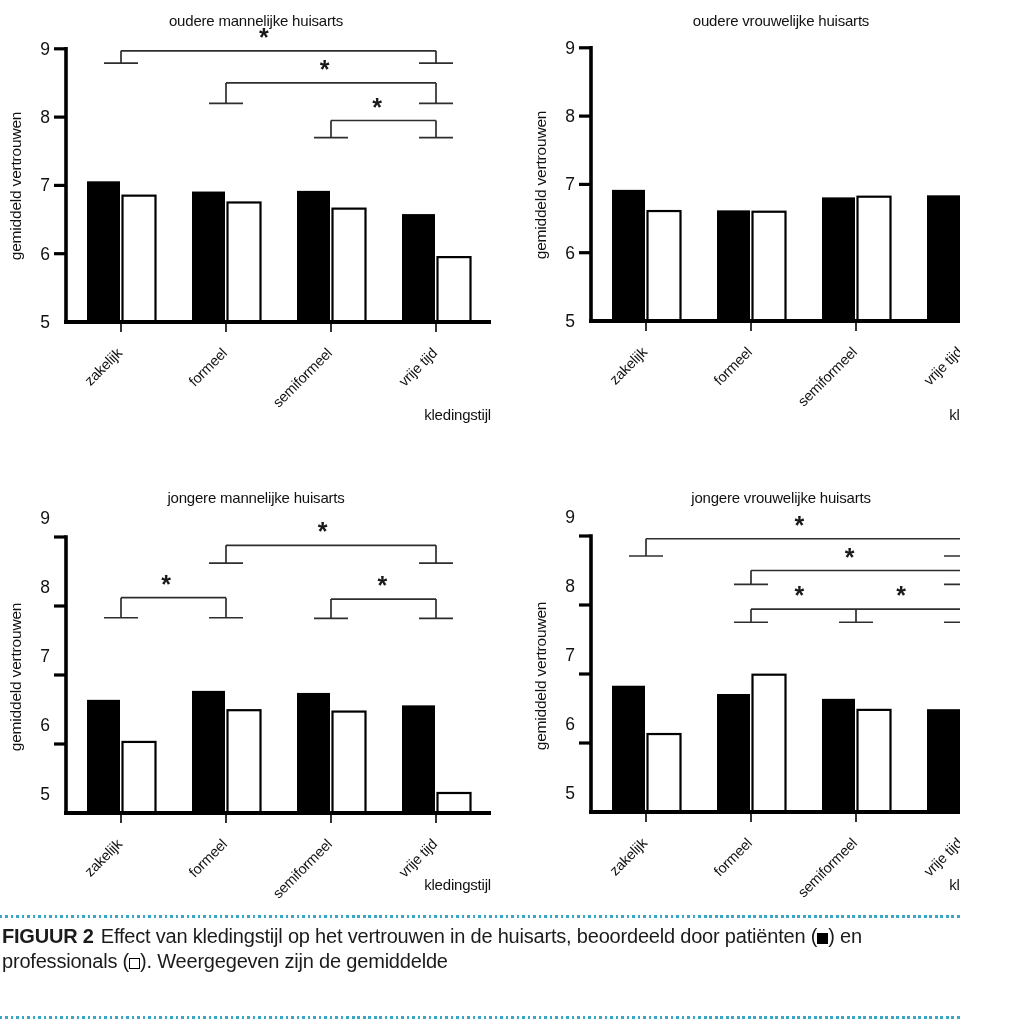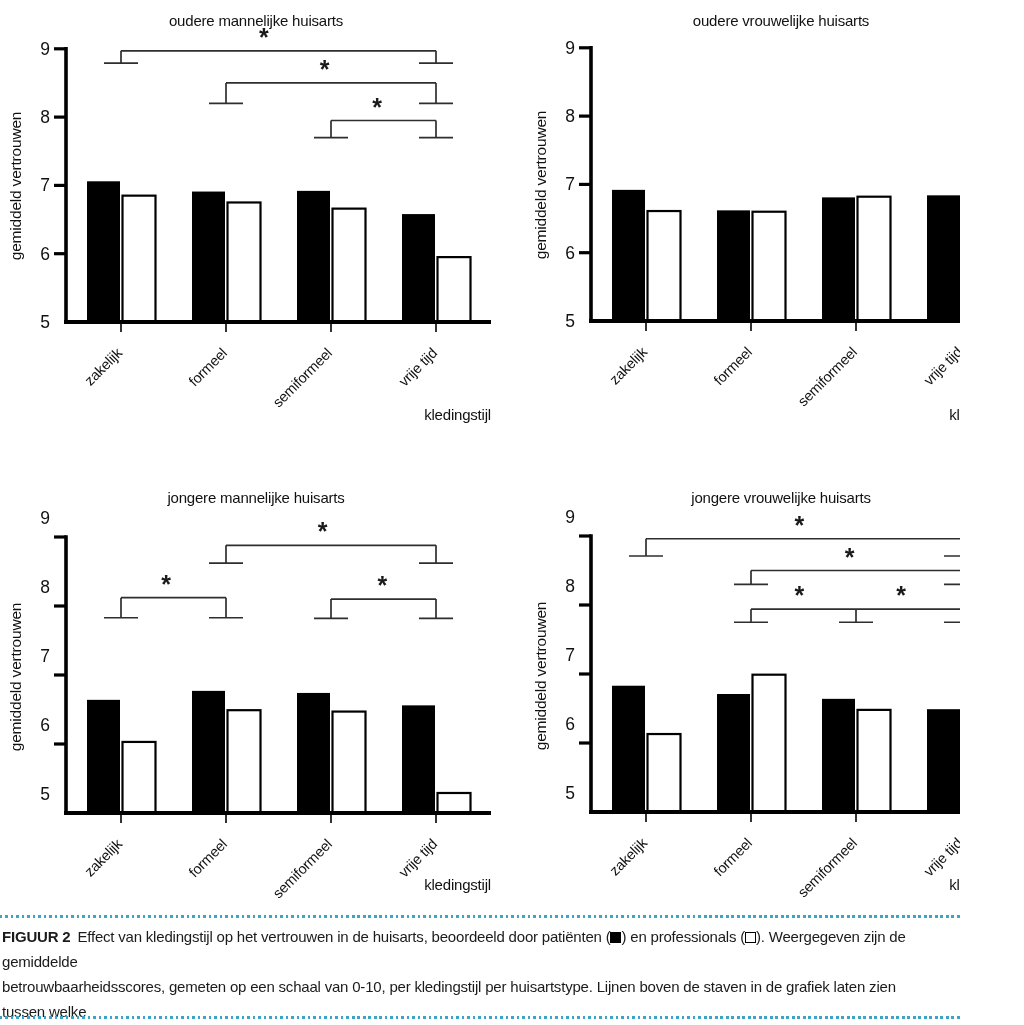--- a/index.html
+++ b/index.html
@@ -17,21 +17,21 @@
   .tick{stroke:#000;stroke-width:3.2;}
   .xtick{stroke:#000;stroke-width:1.6;}
   .barB{fill:#000;}
   .barW{fill:#fff;stroke:#000;stroke-width:2.2;}
   .br line{stroke:#2e2e2e;stroke-width:1.7;fill:none;}
   .dotted{position:absolute;left:0;width:1024px;height:2.5px;
           background-image:repeating-linear-gradient(to right,var(--dot) 0 2.5px,transparent 2.5px 5.5px);}
   .dotted.top{top:915px;}
   .dotted.bottom{top:1016px;}
   .caption{position:absolute;top:924px;left:2px;right:28px;margin:0;
-           font-size:15px;line-height:25px;letter-spacing:-0.2px;color:#1b1b1b;}
+           font-size:20px;line-height:25px;letter-spacing:-0.2px;color:#1b1b1b;}
   .caption b{margin-right:7px;letter-spacing:-0.2px;}
   .sq{display:inline-block;vertical-align:-1px;}
   .sq.black{width:11px;height:11px;background:#000;}
   .sq.white{width:9px;height:9px;background:#fff;border:1.5px solid #000;}
 </style>
 </head>
 <body>
 
 <div class="page">
 
@@ -254,17 +254,17 @@
           <text x="799.3" y="604.14" class="star" text-anchor="middle">*</text>
           <text x="901.15" y="604.14" class="star" text-anchor="middle">*</text>
         </g>
       </g>
     </svg>
 
   <div class="dotted top"></div>
 
   <p class="caption">
     <b>FIGUUR 2</b><span>Effect van kledingstijl op het vertrouwen in de huisarts, beoordeeld door patiënten (</span><span class="sq black"></span><span>) en professionals (</span><span class="sq white"></span><span>). Weergegeven zijn de gemiddelde</span><br>
-    <span>betrouwbaarheidsscores, gemeten op een schaal van 0-10, per kledingstijl per huisartstype. Lijnen boven de staven in de grafiek laten zien tussen welke</span><br>
+    <br>
   </p>
 
   <div class="dotted bottom"></div>
 </div>
 
 </body></html>

